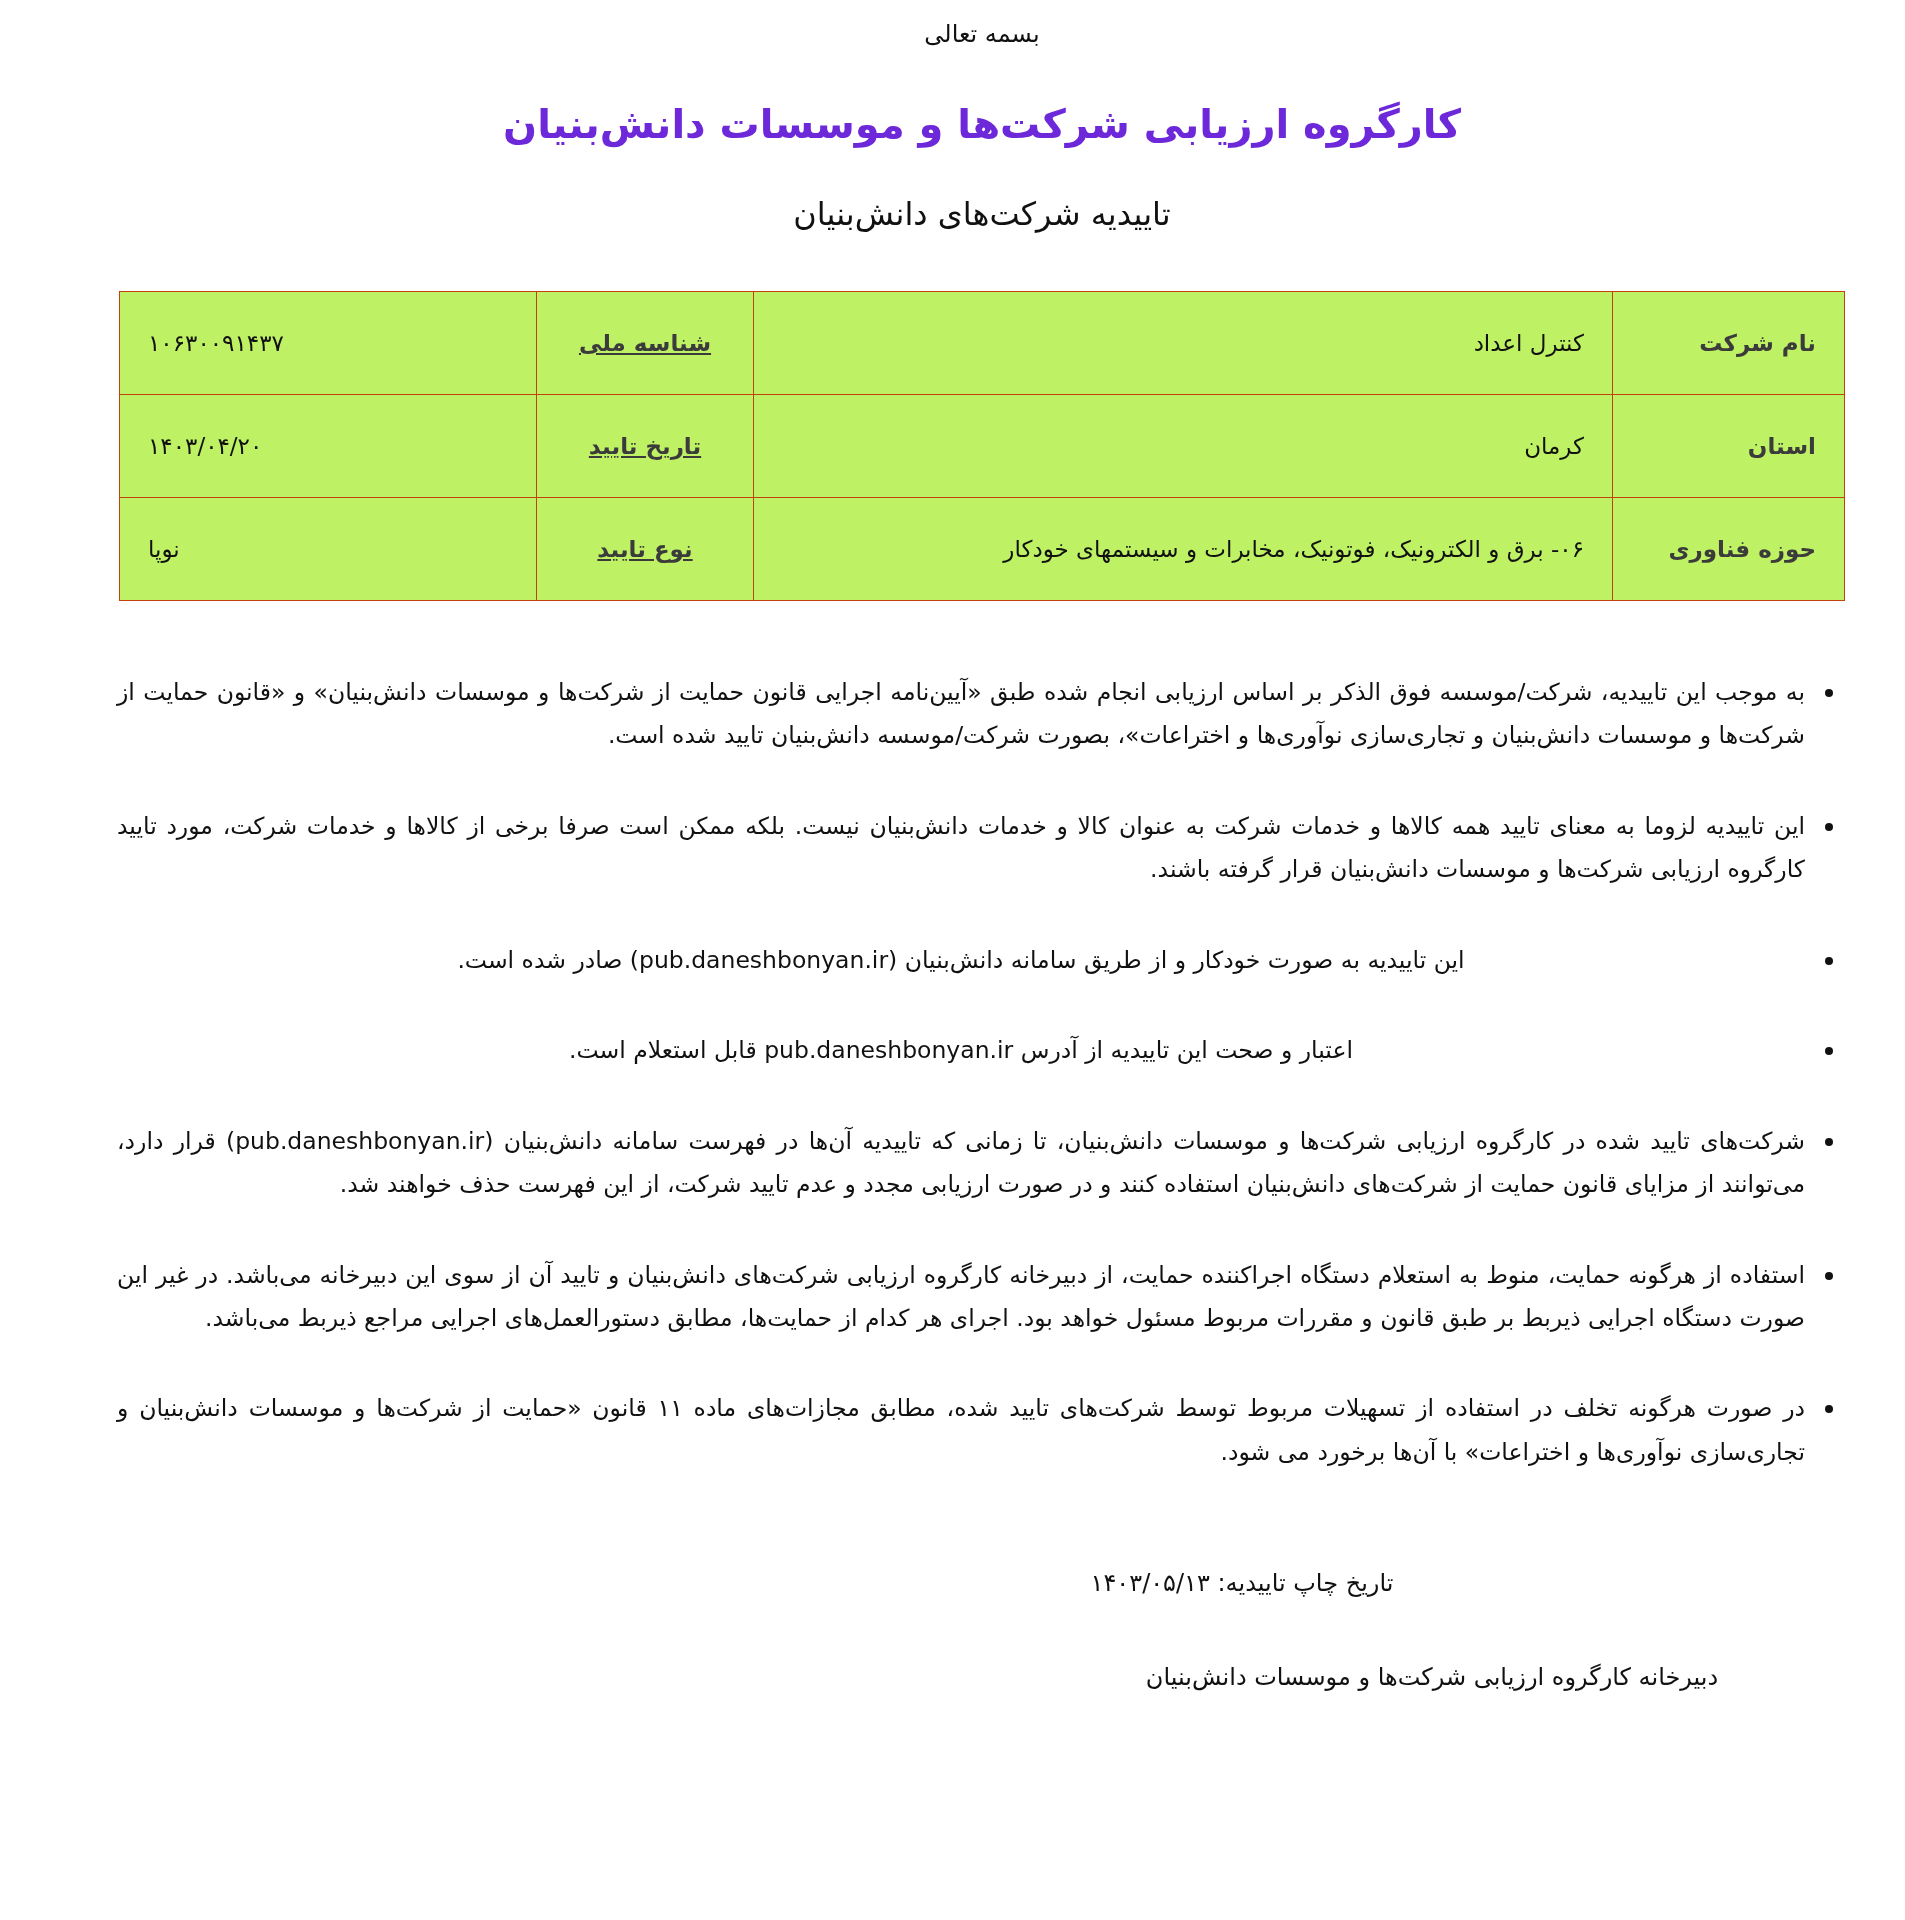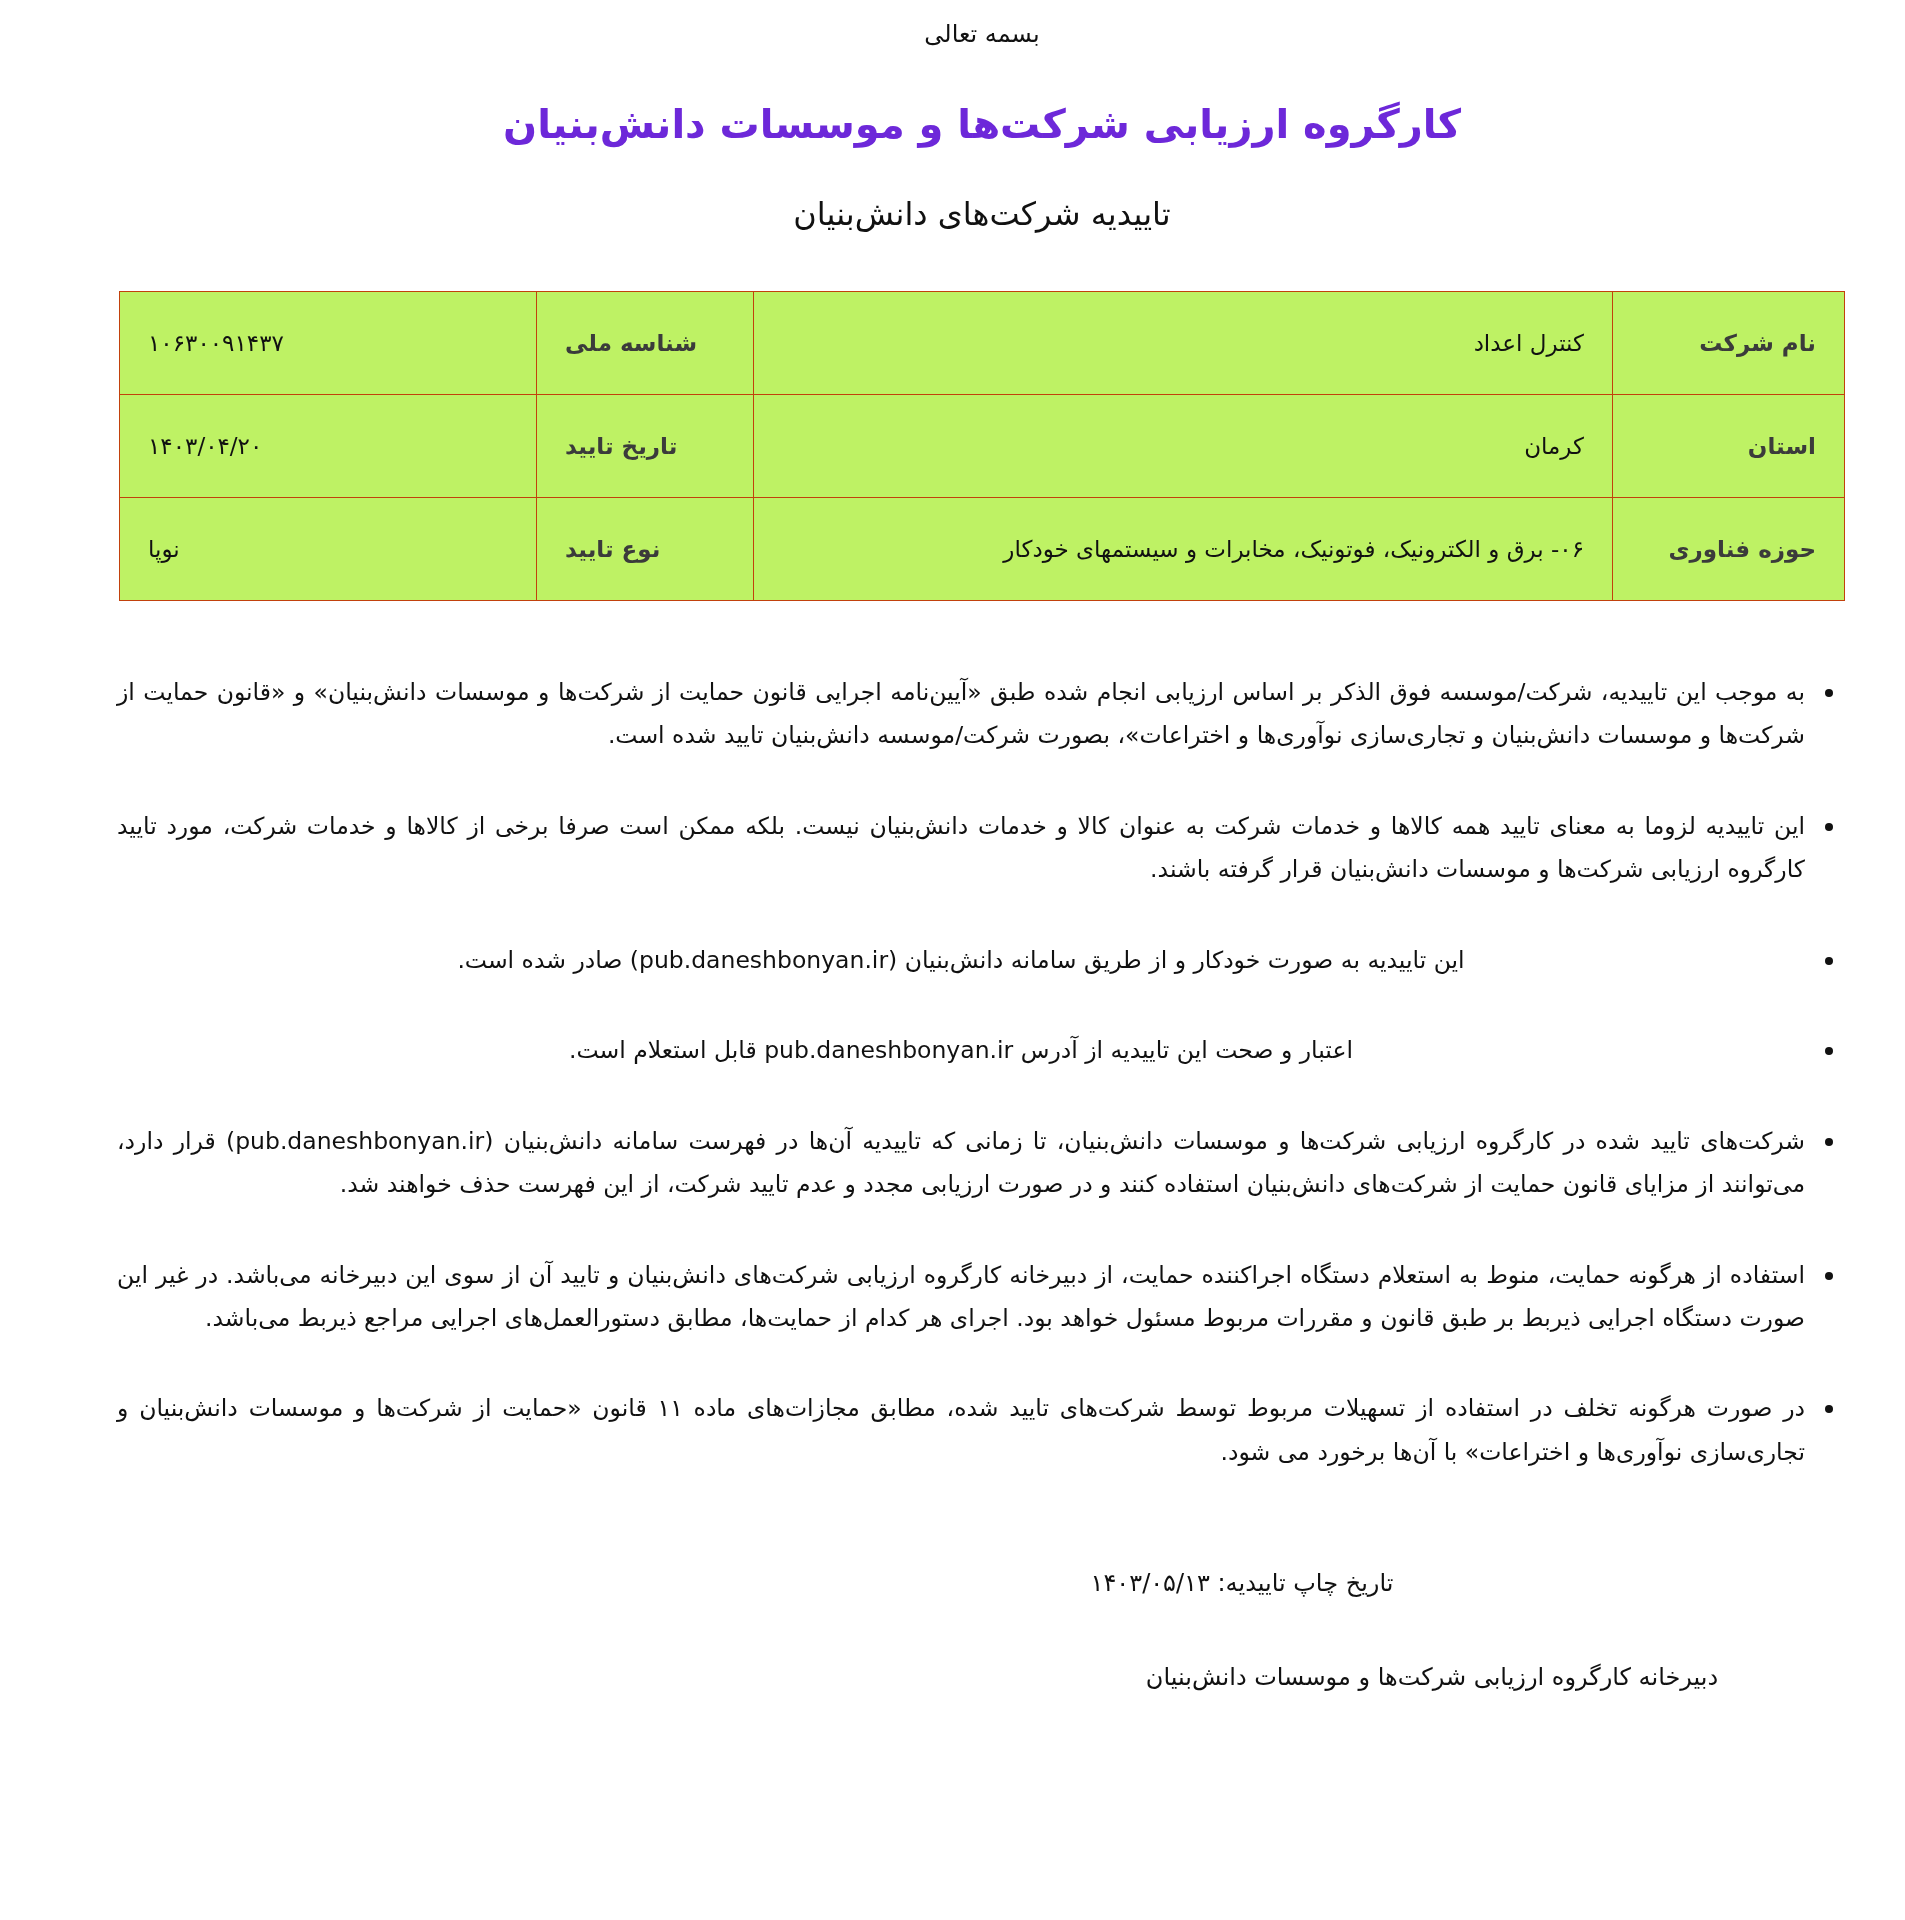--- a/index.html
+++ b/index.html
@@ -72,22 +72,23 @@
     width: 175px;
   }
   td.val {
     text-align: right;
     color: #111;
     margin-left: 8px;
   }
   td.lbl2 {
     font-weight: bold;
     color: #3b3b3b;
-    text-align: left;
+    text-align: center;
     width: 160px;
+    text-decoration: underline;
   }
   td.val2 {
     text-align: left;
     color: #111;
     width: 360px;
     direction: ltr;
     unicode-bidi: embed;
   }
 
   

